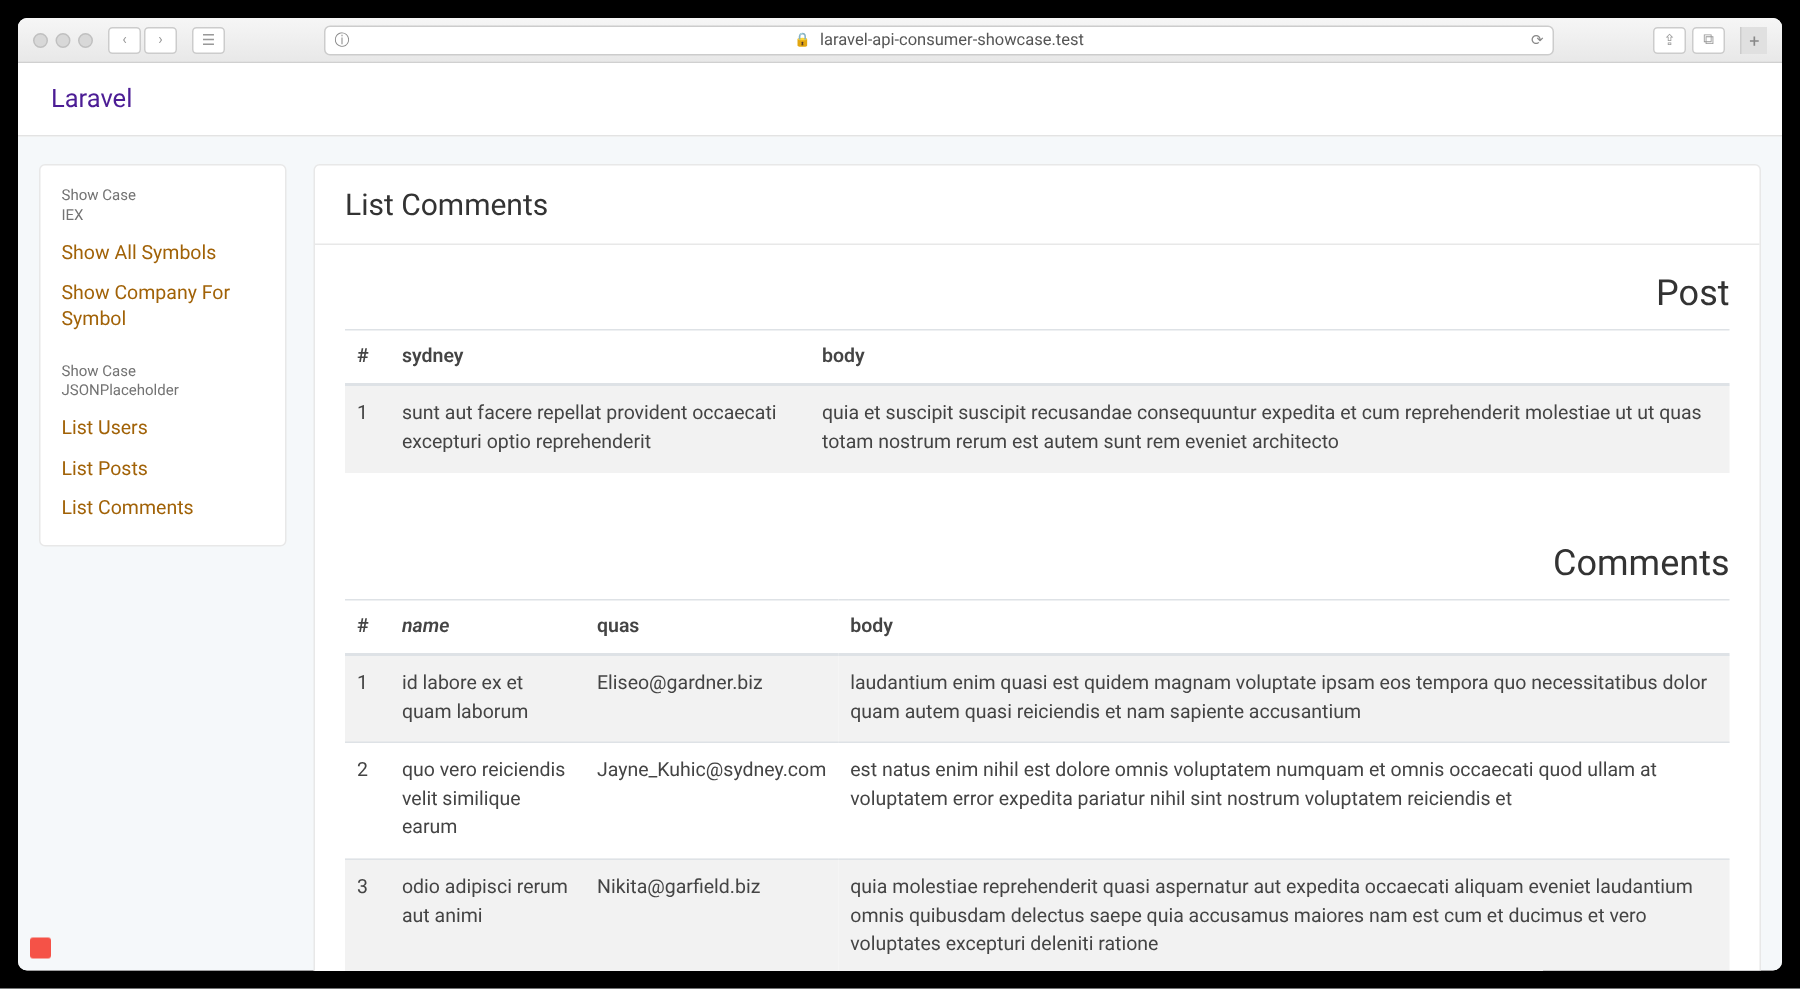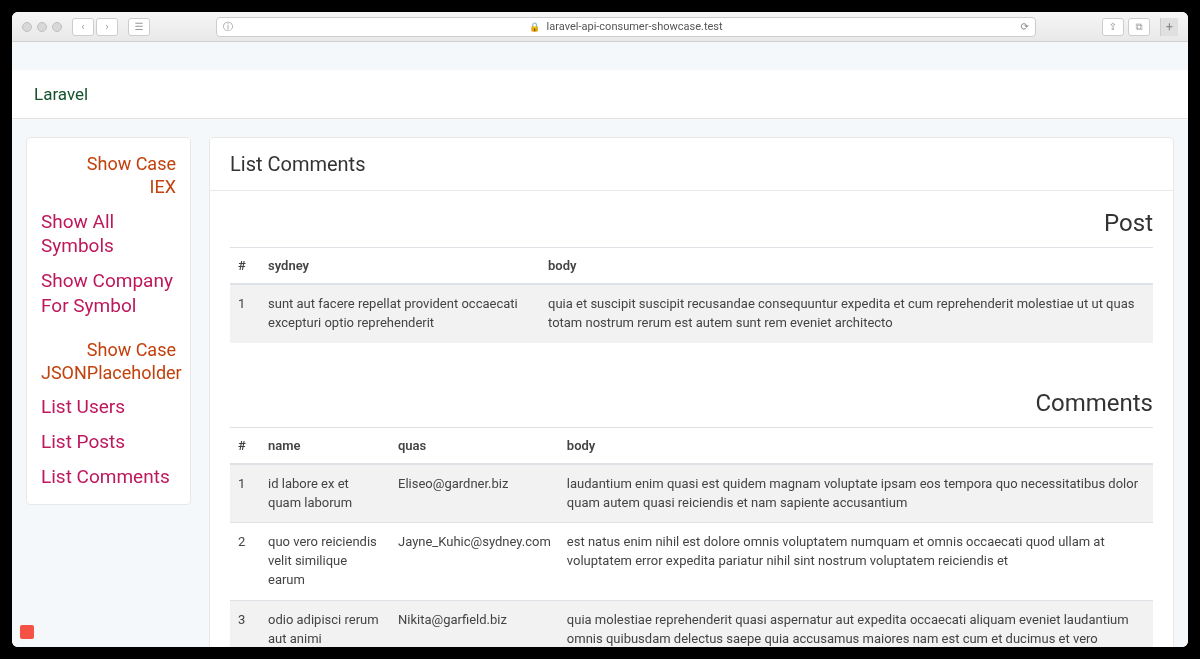--- a/index.html
+++ b/index.html
@@ -10,38 +10,38 @@
 .dot { width: 10px; height: 10px; border-radius: 50%; background: #d8d8d8; border: .5px solid #c0c0c0; }
 .nav-btn { width: 22px; height: 18px; border: 1px solid #ccc; border-radius: 3px; background: #fff; display: flex; align-items: center; justify-content: center; color: #999; font-size: 10px; }
 .nav-group { display: flex; gap: 2px; margin-left: 4px; }
 .addr { flex: 1; display: flex; align-items: center; justify-content: center; gap: 6px; margin: 0 60px; height: 20px; border: 1px solid #ccc; border-radius: 4px; background: #fff; font-size: 11px; color: #555; position: relative; }
 .addr .lock { font-size: 9px; }
 .addr .reload { position: absolute; right: 6px; font-size: 10px; color: #888; }
 .addr .info { position: absolute; left: 6px; font-size: 10px; color: #888; }
 .right-tools { display: flex; gap: 4px; }
 .tab-plus { width: 18px; height: 18px; background: #e0e0e0; display: flex; align-items: center; justify-content: center; font-size: 12px; color: #888; margin-left: 4px; border-left:1px solid #ccc;}
 .app { flex: 1; background: #f5f8fa; display: flex; flex-direction: column; overflow: hidden; }
-.topnav { background: #fff; border-bottom: 1px solid #e3e3e3; padding: 14px 22px; font-size: 17px; color: #14532d; margin-top: 28px; }
+.topnav { background: #fff; border-bottom: 1px solid #e3e3e3; padding: 14px 22px; font-size: 17px; color: #4c1d95; }
 .content { flex: 1; display: flex; padding: 18px 14px; gap: 18px; overflow: auto; }
 .sidebar { width: 165px; flex-shrink: 0; }
 .card { background: #fff; border: 1px solid #e8e8e8; border-radius: 4px; padding: 10px 0; }
-.sb-header { font-size: 18px; color: #c2410c; padding: 4px 14px 6px; line-height: 1.3; text-align: right; }
-.sb-link { display: block; font-size: 19px; color: #be185d; padding: 5px 14px; text-decoration: none; line-height: 1.3; }
+.sb-header { font-size: 10px; color: #737373; padding: 4px 14px 6px; line-height: 1.3; }
+.sb-link { display: block; font-size: 13px; color: #a16207; padding: 5px 14px; text-decoration: none; line-height: 1.3; }
 .main { flex: 1; }
 .main-card { background: #fff; border: 1px solid #e8e8e8; border-radius: 4px; }
 .card-header { padding: 14px 20px; border-bottom: 1px solid #e8e8e8; font-size: 20px; color: #333; font-weight: 400; }
 .card-body { padding: 14px 20px 20px; }
 h2.section { font-size: 24px; font-weight: 400; color: #333; margin: 4px 0 10px; text-align: right; }
 table { width: 100%; border-collapse: collapse; font-size: 13px; color: #444; }
 th { text-align: left; font-weight: 600; padding: 10px 8px; border-bottom: 2px solid #dee2e6; border-top: 1px solid #dee2e6; }
 td { padding: 10px 8px; border-top: 1px solid #dee2e6; vertical-align: top; line-height: 1.45; }
 tbody tr:nth-child(odd) { background: #f2f2f2; }
 .col-num { width: 30px; }
 .post-title-col { width: 280px; }
-.cm-name { width: 130px; }
+.cm-name { width: 130px; font-style: italic; }
 .cm-email { width: 150px; }
 .debug-badge { position: absolute; left: 20px; bottom: 20px; width: 14px; height: 14px; background: #f55247; border-radius: 2px; transform: rotate(0deg); }
 </style>
 </head>
 <body>
 
 <div class="frame">
   <div class="browser-chrome">
     <div class="traffic">
       <div class="dot"></div>

